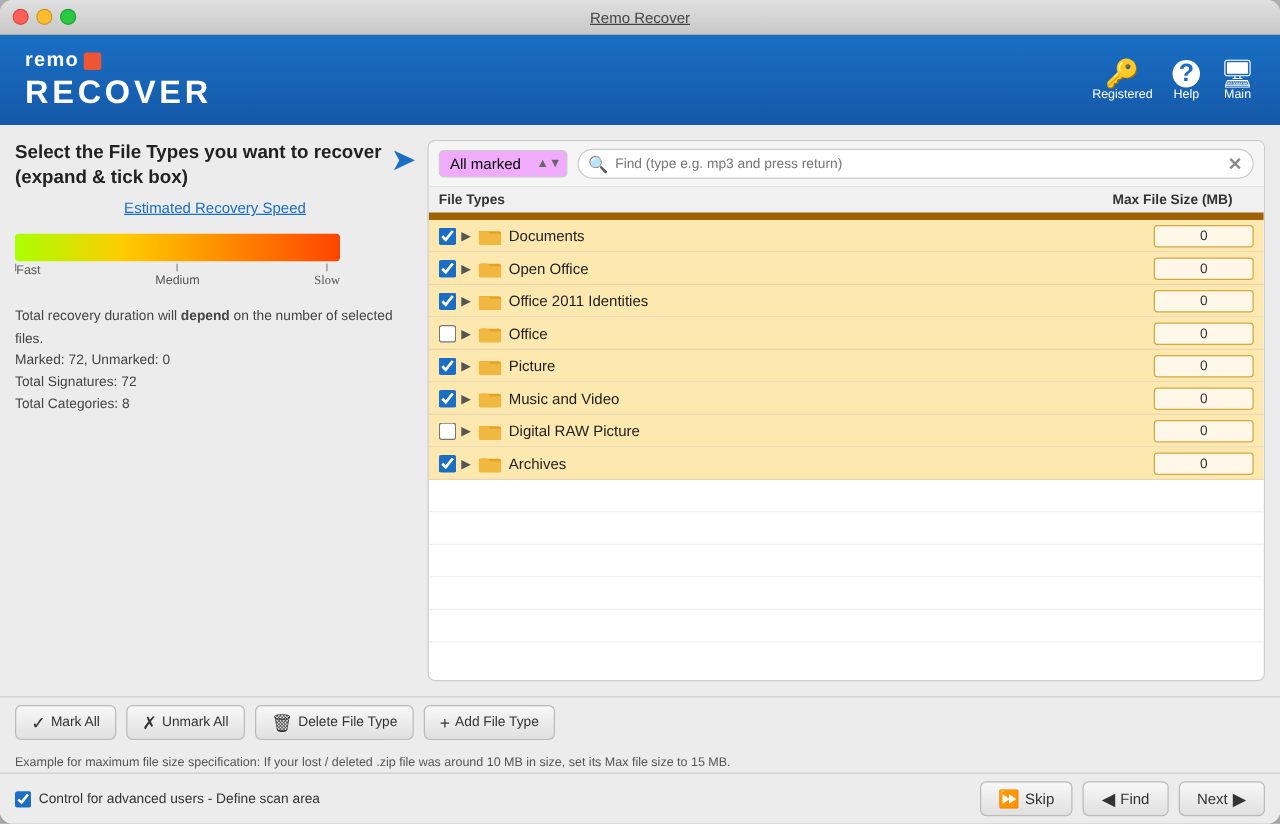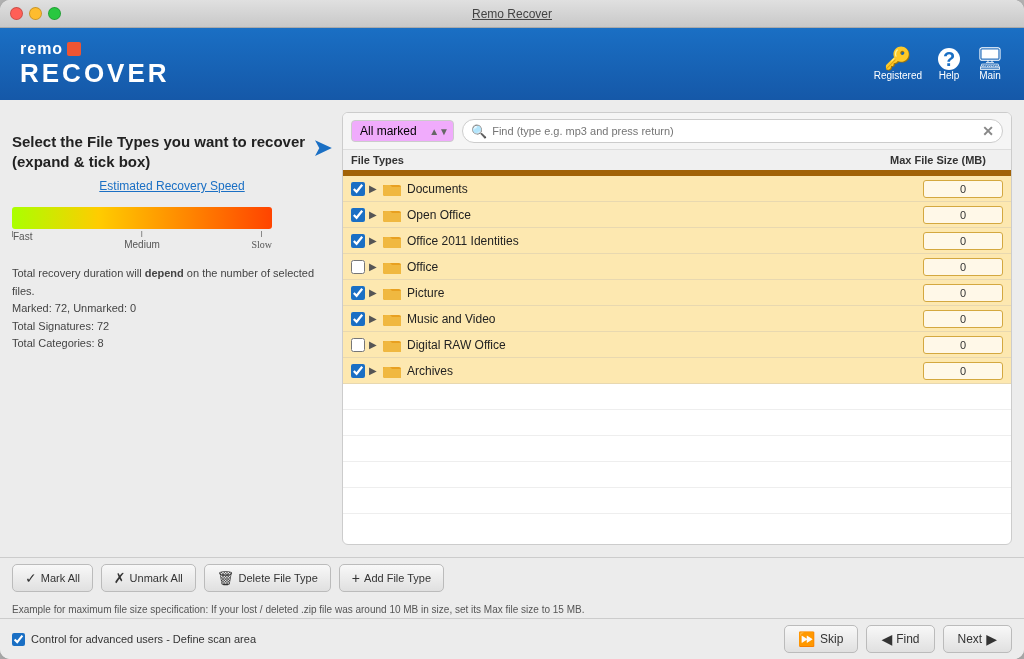--- a/index.html
+++ b/index.html
@@ -110,21 +110,20 @@
       padding: 12px;
       gap: 10px;
       overflow: hidden;
     }
     .left-panel {
       width: 320px;
       flex-shrink: 0;
       display: flex;
       flex-direction: column;
       gap: 8px;
-      margin-top: 20px;
     }
     .select-title {
       font-size: 15px;
       font-weight: bold;
       color: #222;
       line-height: 1.3;
       display: flex;
       align-items: flex-start;
       gap: 8px;
     }
@@ -533,21 +532,21 @@
       <input type="text" class="row-size-input" value="0" style="">
     </div>
           <div class="table-row">
       <input type="checkbox" class="row-checkbox" style="">
       <span class="row-expand">▶</span>
       <svg class="folder-svg row-folder-icon" viewBox="0 0 18 14">
         <rect x="0" y="3" width="18" height="11" rx="2" fill="#e8a020"></rect>
         <rect x="0" y="3" width="7" height="3" rx="1" fill="#e8a020"></rect>
         <path d="M0 5 Q0 3 2 3 L7 3 L9 5 L18 5 L18 14 Q18 14 16 14 L2 14 Q0 14 0 12 Z" fill="#f0b840"></path>
       </svg>
-      <span class="row-name">Digital RAW Office</span>
+      <span class="row-name">Digital RAW Picture</span>
       <input type="text" class="row-size-input" value="0" style="">
     </div>
           <div class="table-row">
       <input type="checkbox" class="row-checkbox" checked="" style="">
       <span class="row-expand">▶</span>
       <svg class="folder-svg row-folder-icon" viewBox="0 0 18 14">
         <rect x="0" y="3" width="18" height="11" rx="2" fill="#e8a020"></rect>
         <rect x="0" y="3" width="7" height="3" rx="1" fill="#e8a020"></rect>
         <path d="M0 5 Q0 3 2 3 L7 3 L9 5 L18 5 L18 14 Q18 14 16 14 L2 14 Q0 14 0 12 Z" fill="#f0b840"></path>
       </svg>

